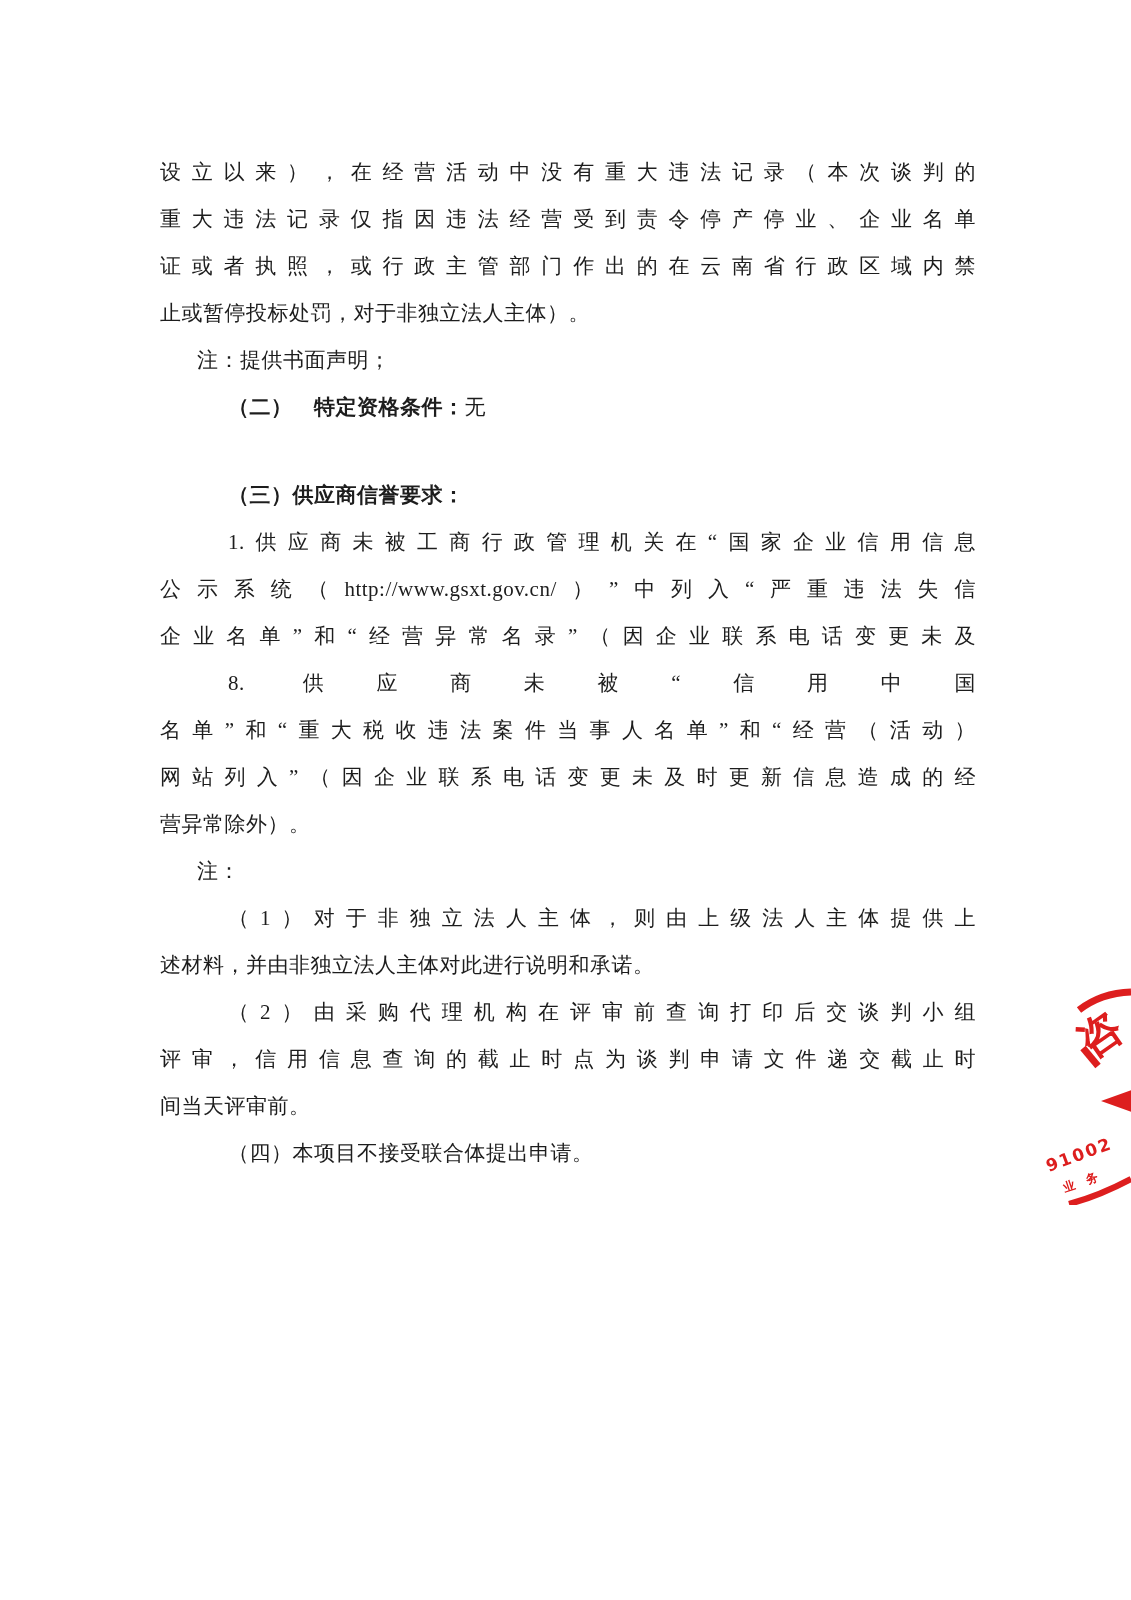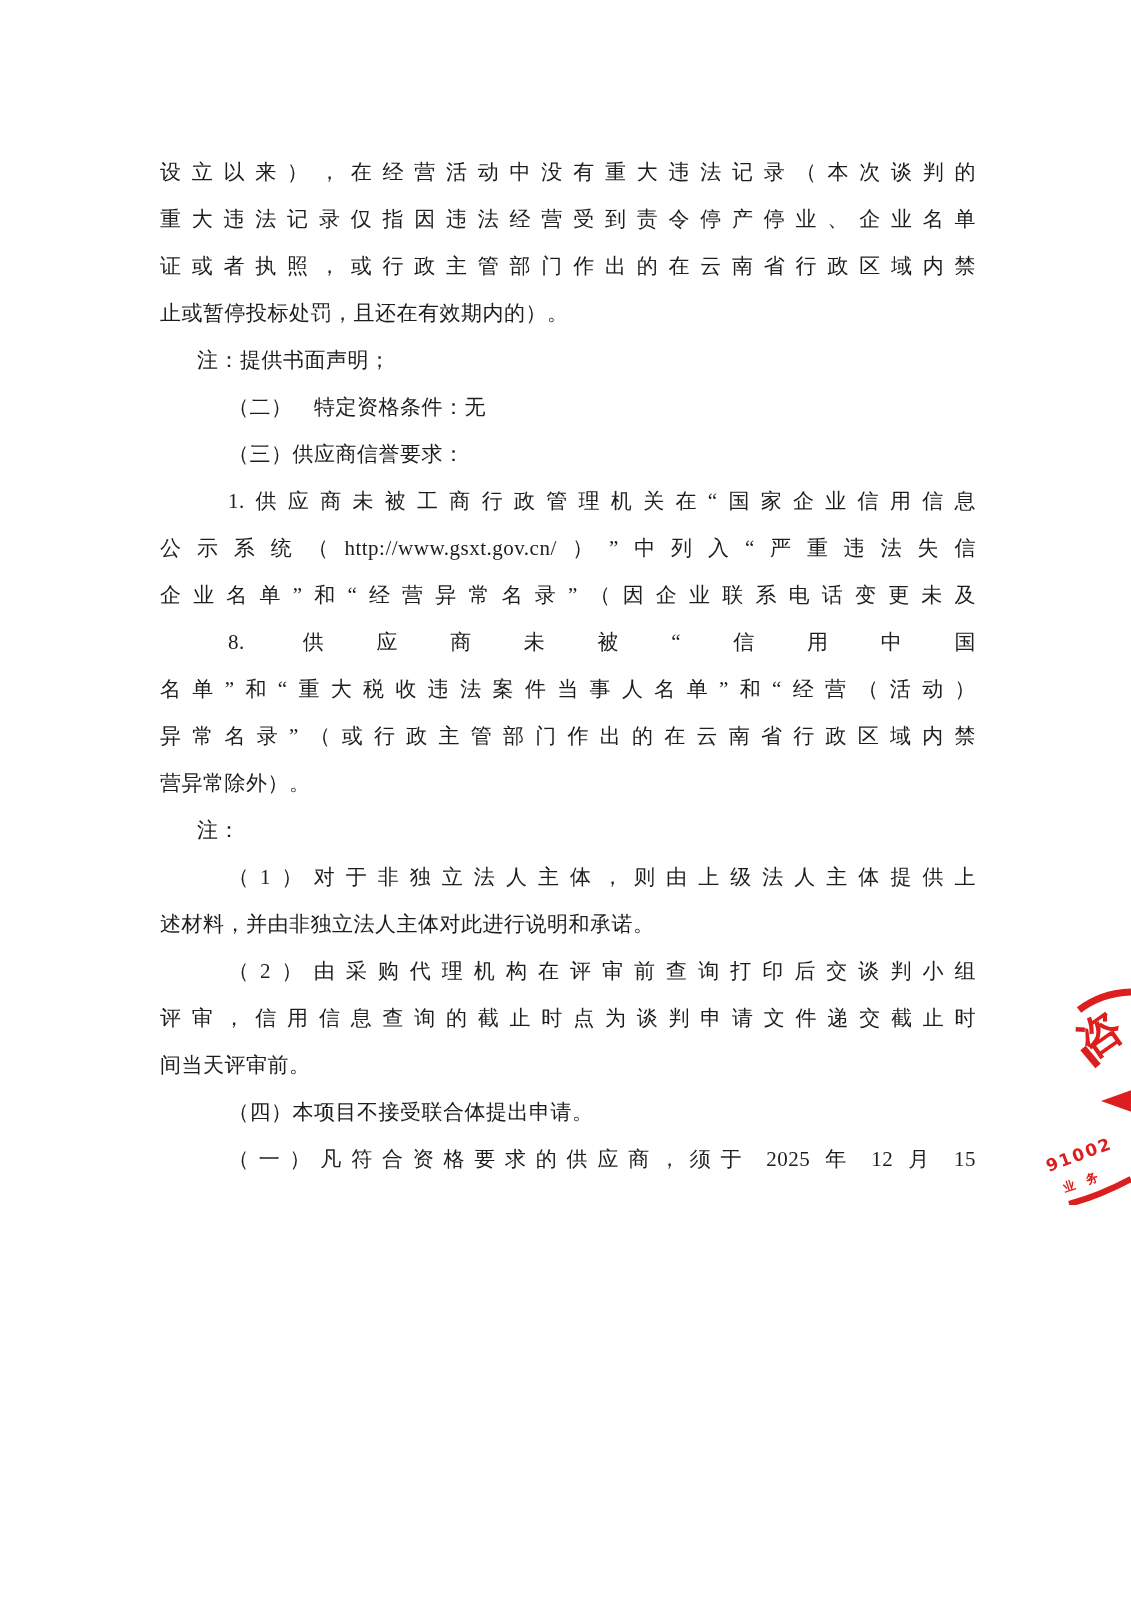--- a/index.html
+++ b/index.html
@@ -6,51 +6,50 @@
   body{
     width:1131px;height:1600px;position:relative;overflow:hidden;
     background:#ffffff;color:#1d1d1d;
     font-family:"Liberation Serif","DejaVu Serif",serif;
   }
   .doc{position:absolute;left:160px;top:141px;width:816px;}
   .ln{font-size:21px;line-height:62px;height:47px;letter-spacing:0.5px;}
   .just{text-align:justify;text-align-last:justify;}
   .ind{text-indent:68px;}
   .ind-sm{text-indent:37px;}
-  .bold{font-weight:normal;}
+  .bold{font-weight:bold;margin-top:41px;}
   .heading{font-family:"Liberation Sans","DejaVu Sans",sans-serif;font-weight:bold;}
   .stamp{position:absolute;top:960px;right:0;width:90px;height:245px;overflow:hidden;}
   .stamp svg{display:block;}
 </style>
 </head>
 <body>
 
 <div class="doc">
   <div class="ln just">设立以来），在经营活动中没有重大违法记录（本次谈判的</div>
   <div class="ln just">重大违法记录仅指因违法经营受到责令停产停业、企业名单</div>
   <div class="ln just">证或者执照，或行政主管部门作出的在云南省行政区域内禁</div>
-  <div class="ln">止或暂停投标处罚，且还在有效期内的）。</div>
+  <div class="ln">止或暂停投标处罚，对于非独立法人主体）。</div>
   <div class="ln ind-sm">注：提供书面声明；</div>
   <div class="ln ind"><span class="bold">（二）　特定资格条件：</span><span>无</span></div>
   <div class="ln ind bold">（三）供应商信誉要求：</div>
   <div class="ln ind just">1.供应商未被工商行政管理机关在“国家企业信用信息</div>
   <div class="ln just">公示系统（http://www.gsxt.gov.cn/）”中列入“严重违法失信</div>
   <div class="ln just">企业名单”和“经营异常名录”（因企业联系电话变更未及</div>
   <div class="ln ind just">8. 供应商未被“信用中国</div>
   <div class="ln just">名单”和“重大税收违法案件当事人名单”和“经营（活动）</div>
-  <div class="ln just">异常名录”（或行政主管部门作出的在云南省行政区域内禁</div>
+  <div class="ln just">网站列入”（因企业联系电话变更未及时更新信息造成的经</div>
   <div class="ln">营异常除外）。</div>
   <div class="ln ind-sm">注：</div>
   <div class="ln ind just">（1）对于非独立法人主体，则由上级法人主体提供上</div>
   <div class="ln">述材料，并由非独立法人主体对此进行说明和承诺。</div>
   <div class="ln ind just">（2）由采购代理机构在评审前查询打印后交谈判小组</div>
   <div class="ln just">评审，信用信息查询的截止时点为谈判申请文件递交截止时</div>
   <div class="ln">间当天评审前。</div>
   <div class="ln ind">（四）本项目不接受联合体提出申请。</div>
-  <div class="ln ind just">（一）凡符合资格要求的供应商，须于 2025 年 12 月 15</div>
 </div>
 
 <div class="stamp">
   <svg width="90" height="245" viewBox="0 0 90 245" xmlns="http://www.w3.org/2000/svg">
     <g fill="none" stroke="#dd1e1e">
 
       <path d="M38 50 Q60 33 90 32" stroke-width="7"></path>
 
       <path d="M28 244 Q58 236 90 219" stroke-width="6"></path>
 

